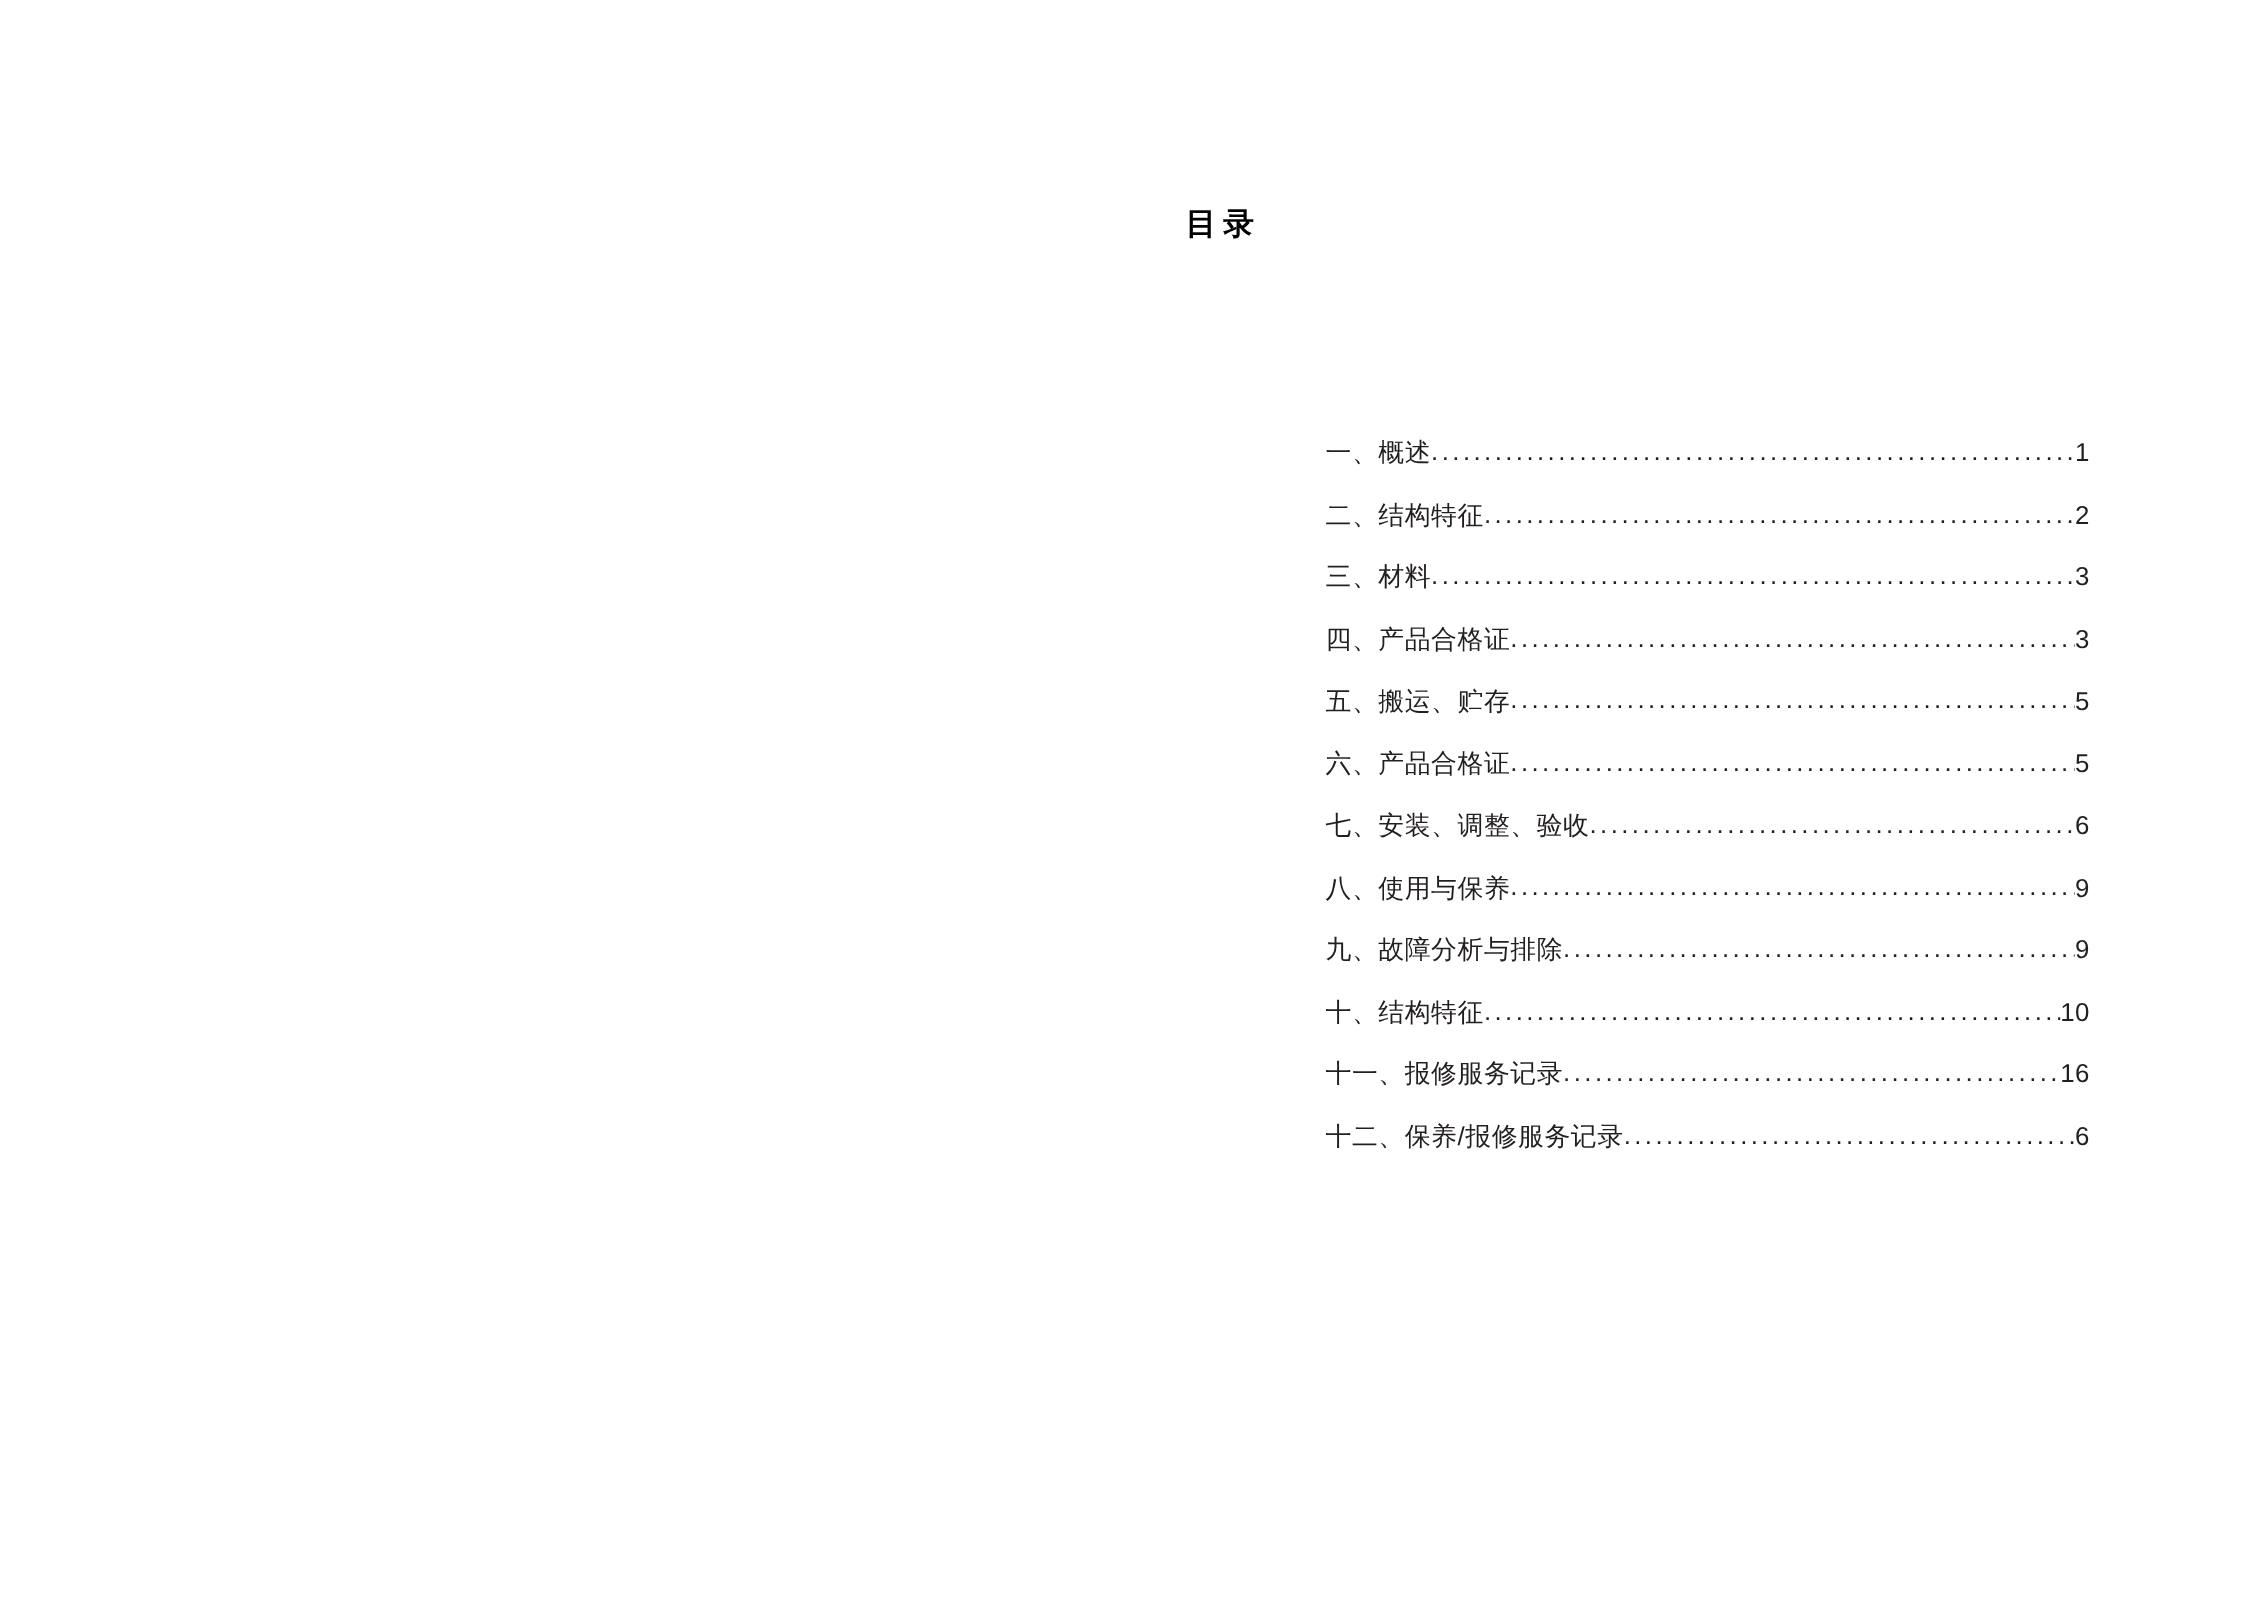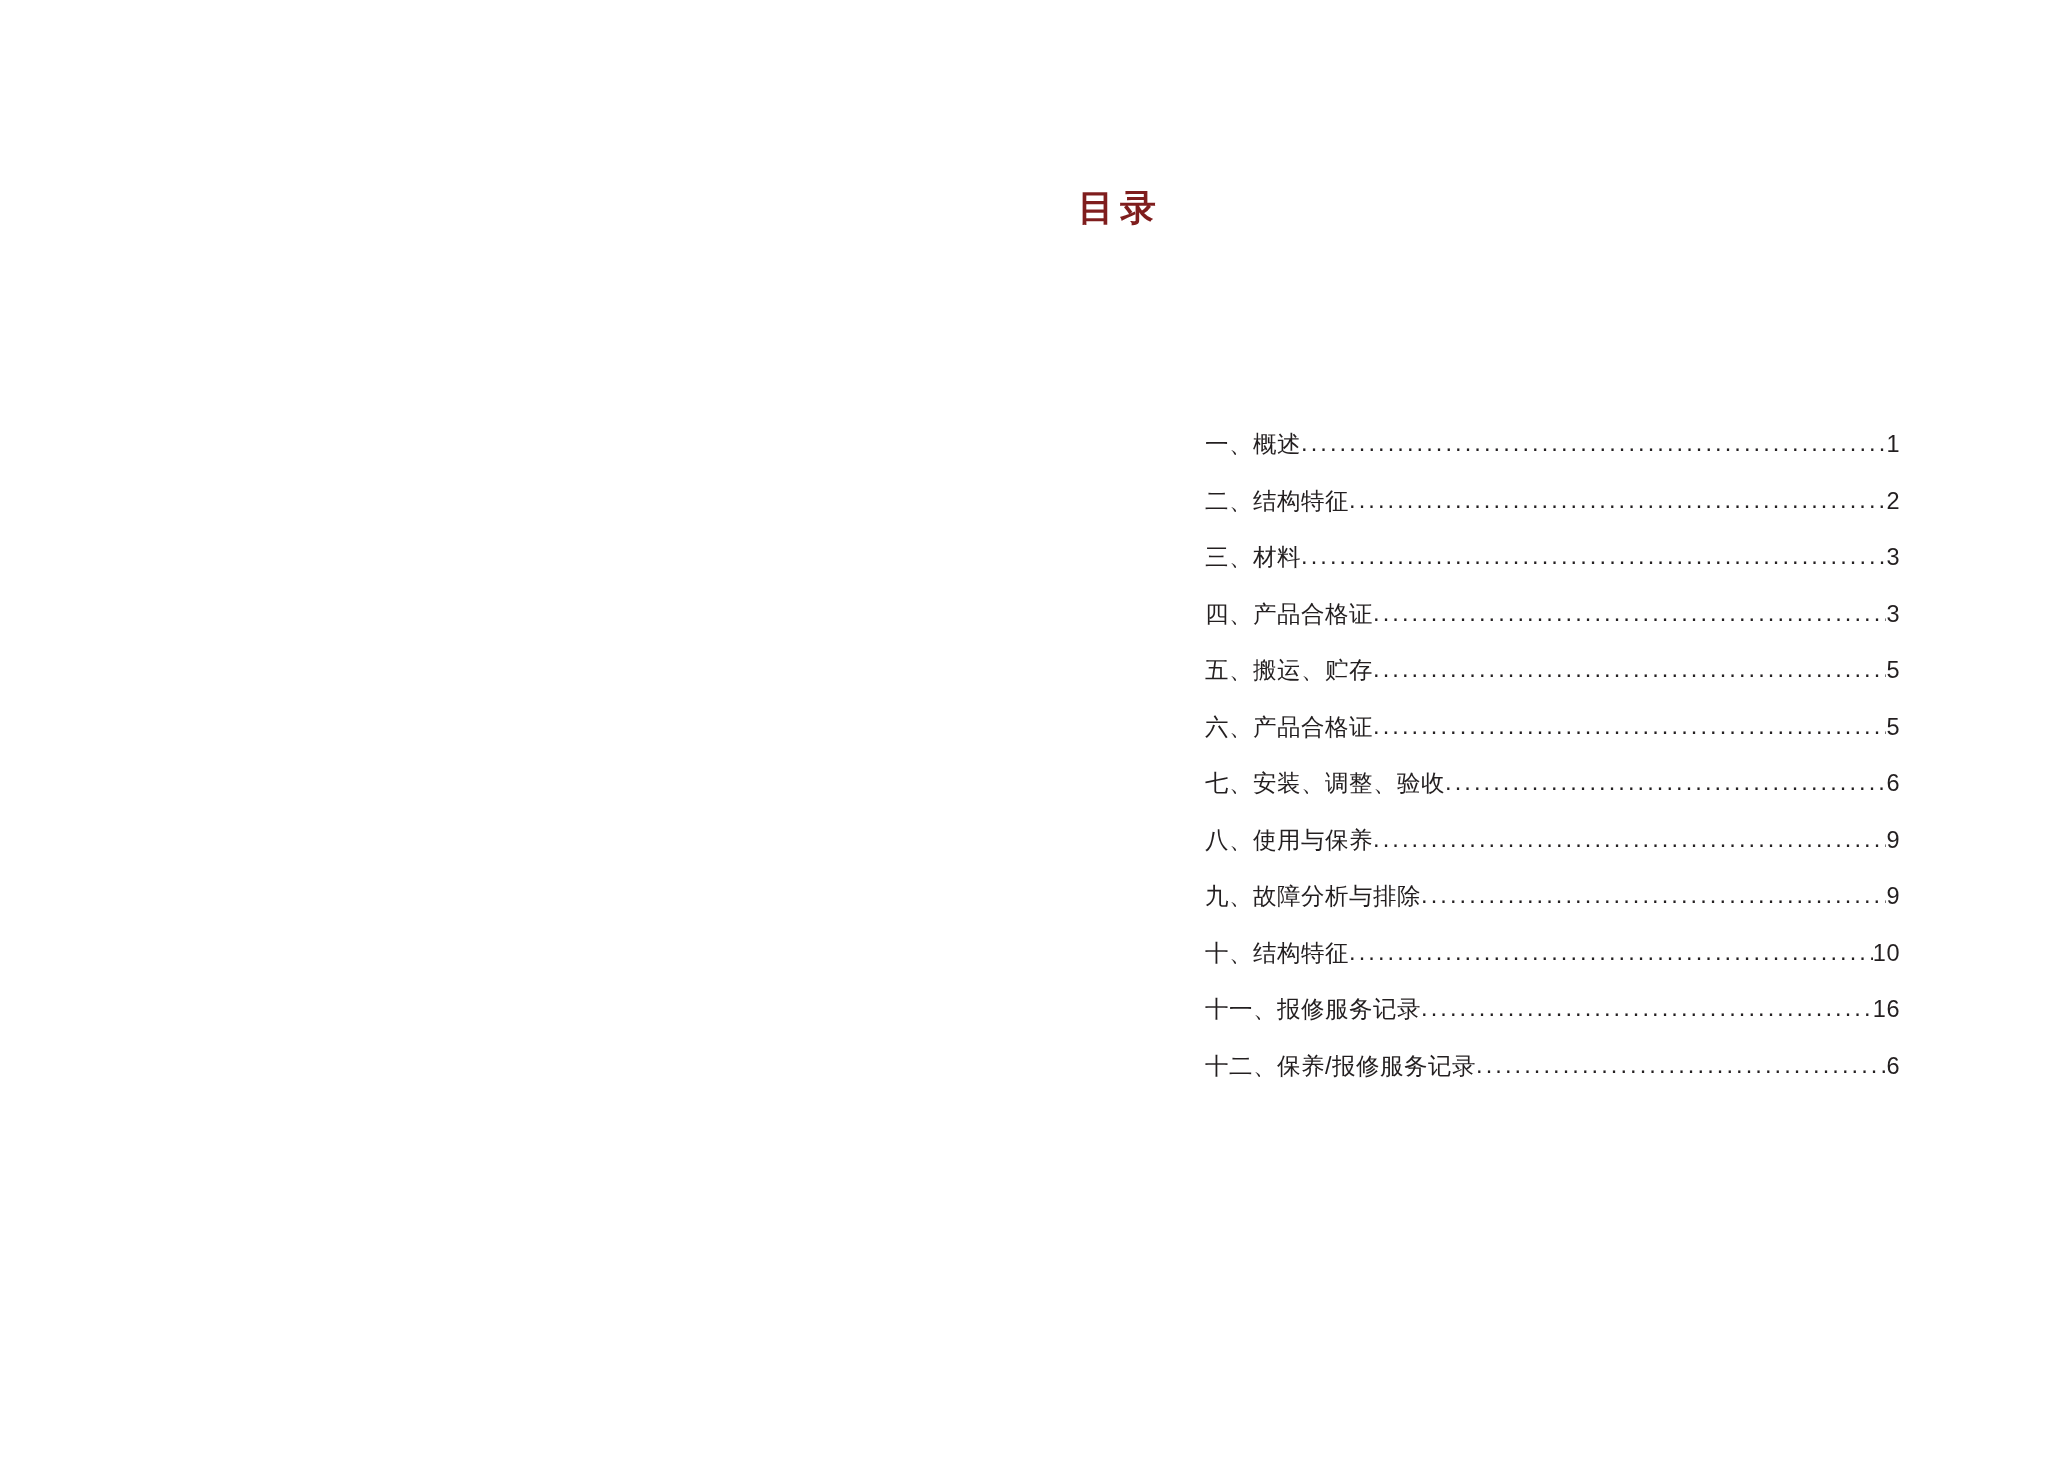--- a/index.html
+++ b/index.html
@@ -17,35 +17,35 @@
   .page {
     position: relative;
     width: 2048px;
     height: 1464px;
     background: #ffffff;
   }
   .toc-title {
     position: absolute;
     left: 1078px;
     top: 190px;
-    font-size: 36px;
+    font-size: 28px;
     font-weight: bold;
     letter-spacing: 6px;
-    color: #7f1d1d;
+    color: #000000;
     line-height: 1;
   }
   .toc-list {
     position: absolute;
     left: 1205px;
     top: 400px;
     width: 695px;
   }
   .toc-entry {
     display: flex;
-    align-items: flex-end;
+    align-items: flex-start;
     font-size: 23.5px;
     line-height: 1;
     height: 56.5px;
     color: #231f20;
     white-space: nowrap;
   }
   .toc-label {
     letter-spacing: 0.5px;
     flex: 0 0 auto;
   }

